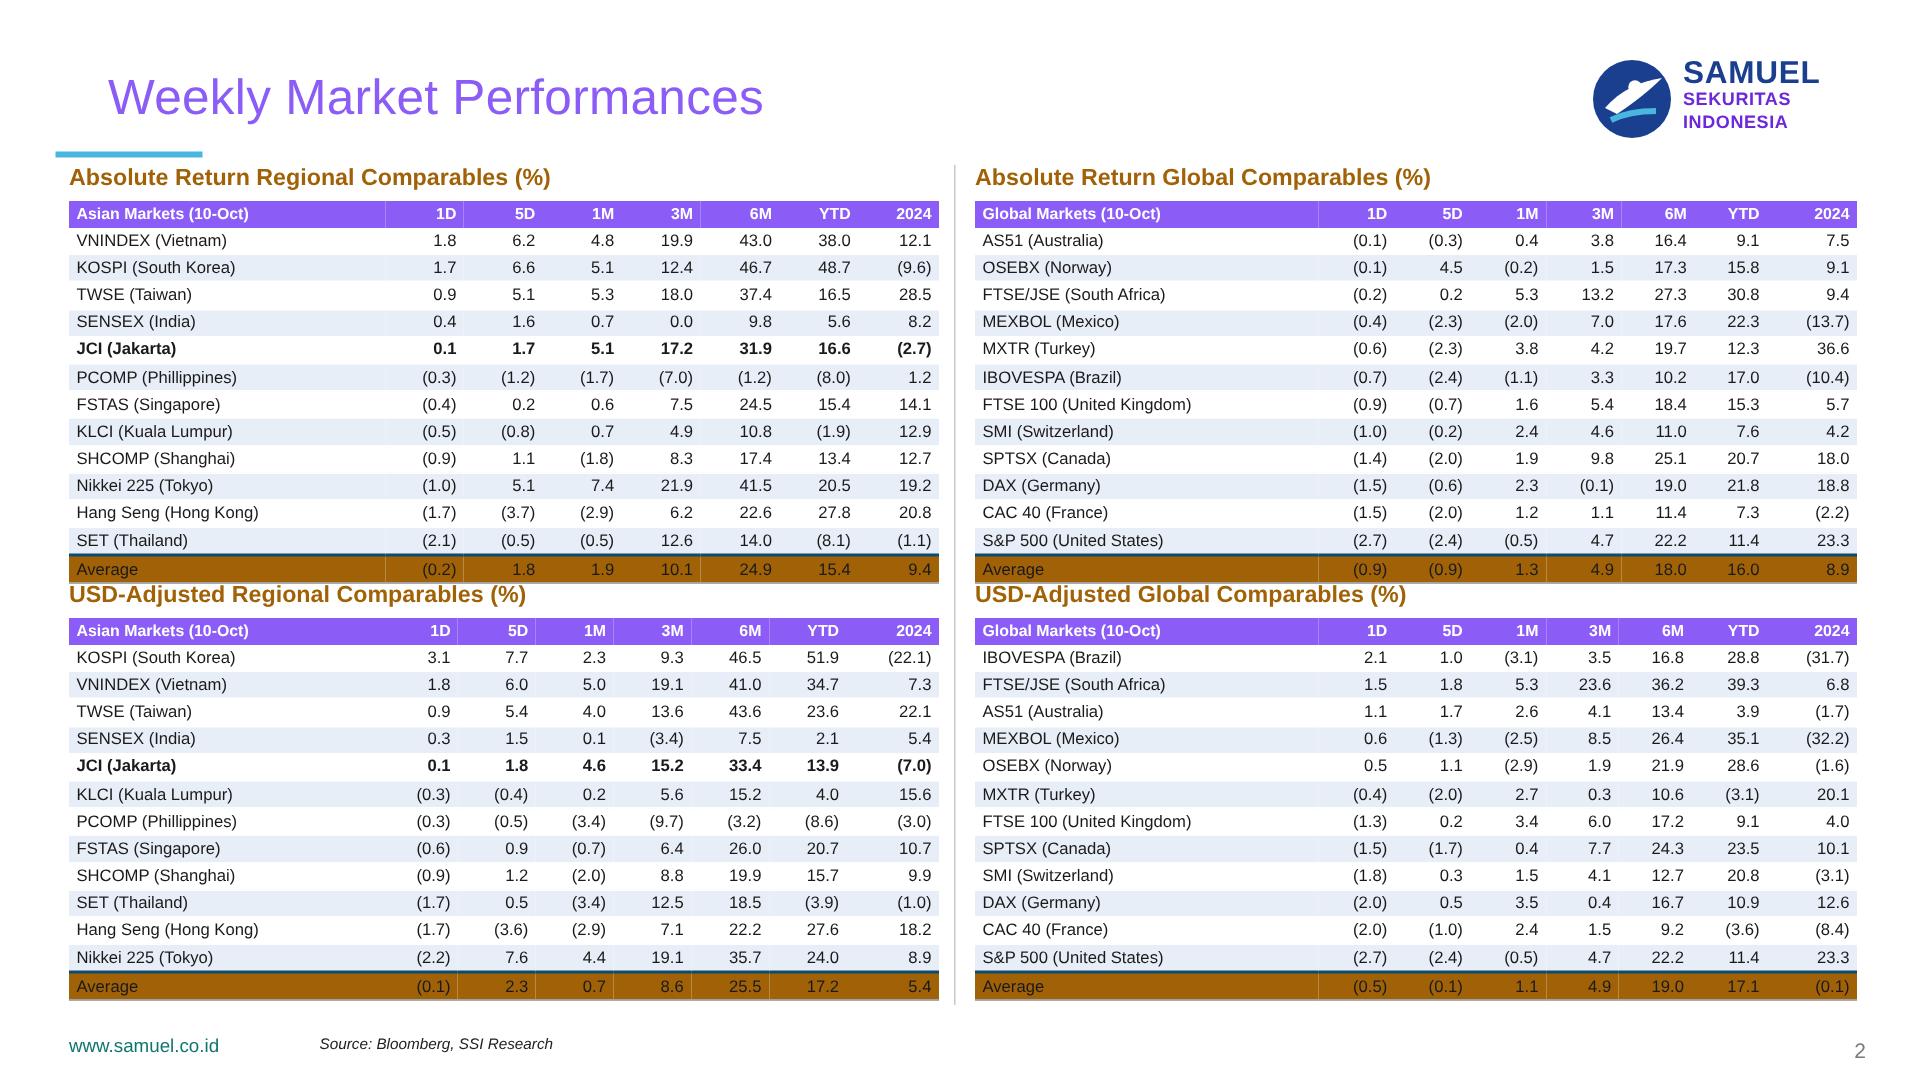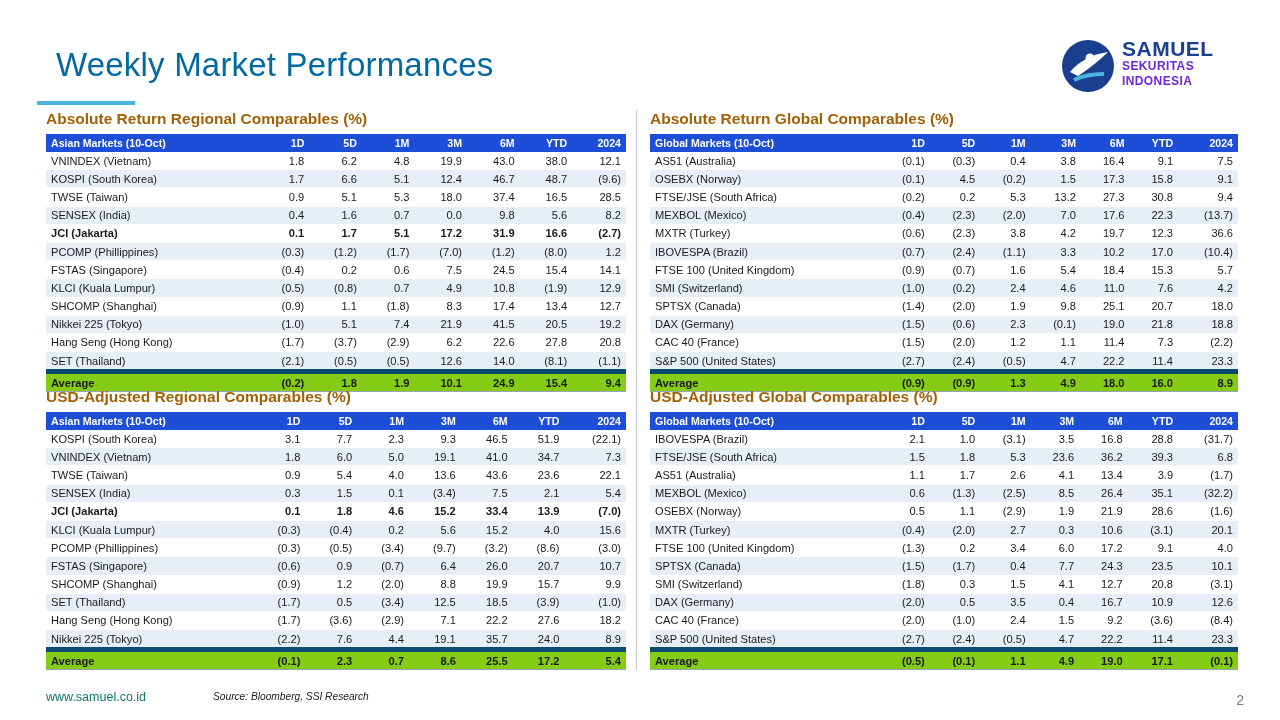--- a/index.html
+++ b/index.html
@@ -7,23 +7,23 @@
     margin: 0; padding: 0;
     width: 1280px; height: 720px;
     background: #ffffff;
     font-family: "Liberation Sans", sans-serif;
     overflow: hidden;
   }
   .page { position: relative; width: 1280px; height: 720px; }
 
   .title {
     position: absolute;
-    left: 56px; top: 46px;
+    left: 72px; top: 46px;
     font-size: 33px;
-    color: #0369a1;
+    color: #8b5cf6;
     font-weight: 400;
     letter-spacing: 0.2px;
   }
   .title-rule {
     position: absolute;
     left: 37px; top: 101px;
     width: 98px; height: 4px;
     background: #49b6e0;
   }
 
@@ -43,44 +43,44 @@
     margin-bottom: 6px;
   }
 
   table.tbl {
     border-collapse: collapse;
     width: 100%;
     font-size: 11.1px;
     color: #1a1a1a;
   }
   table.tbl th {
-    background: #1d4ed8;
+    background: #8b5cf6;
     color: #ffffff;
     font-weight: bold;
     font-size: 10.6px;
     padding: 3px 5px;
     text-align: right;
     border: none;
     white-space: nowrap;
   }
   table.tbl th.lbl { text-align: left; }
   table.tbl td {
     padding: 2.6px 5px;
     text-align: right;
     white-space: nowrap;
     border-bottom: 1px solid #ffffff;
   }
   table.tbl td.lbl { text-align: left; }
   tr.alt td { background: #e8eef7; }
   tr.plain td { background: #ffffff; }
   tr.bold td { font-weight: bold; margin-left: 44px; }
   tr.avg td {
-    background: #84cc16;
-    font-weight: bold;
-    border-top: 5px solid #0c4a6e;
+    background: #a16207;
+    font-weight: normal;
+    border-top: 2px solid #0c4a6e;
     border-bottom: 1px solid #9aa3b0;
   }
 
   .divider {
     position: absolute;
     left: 636px; top: 110px;
     width: 1px; height: 560px;
     background: #c7c7c7;
   }
 

